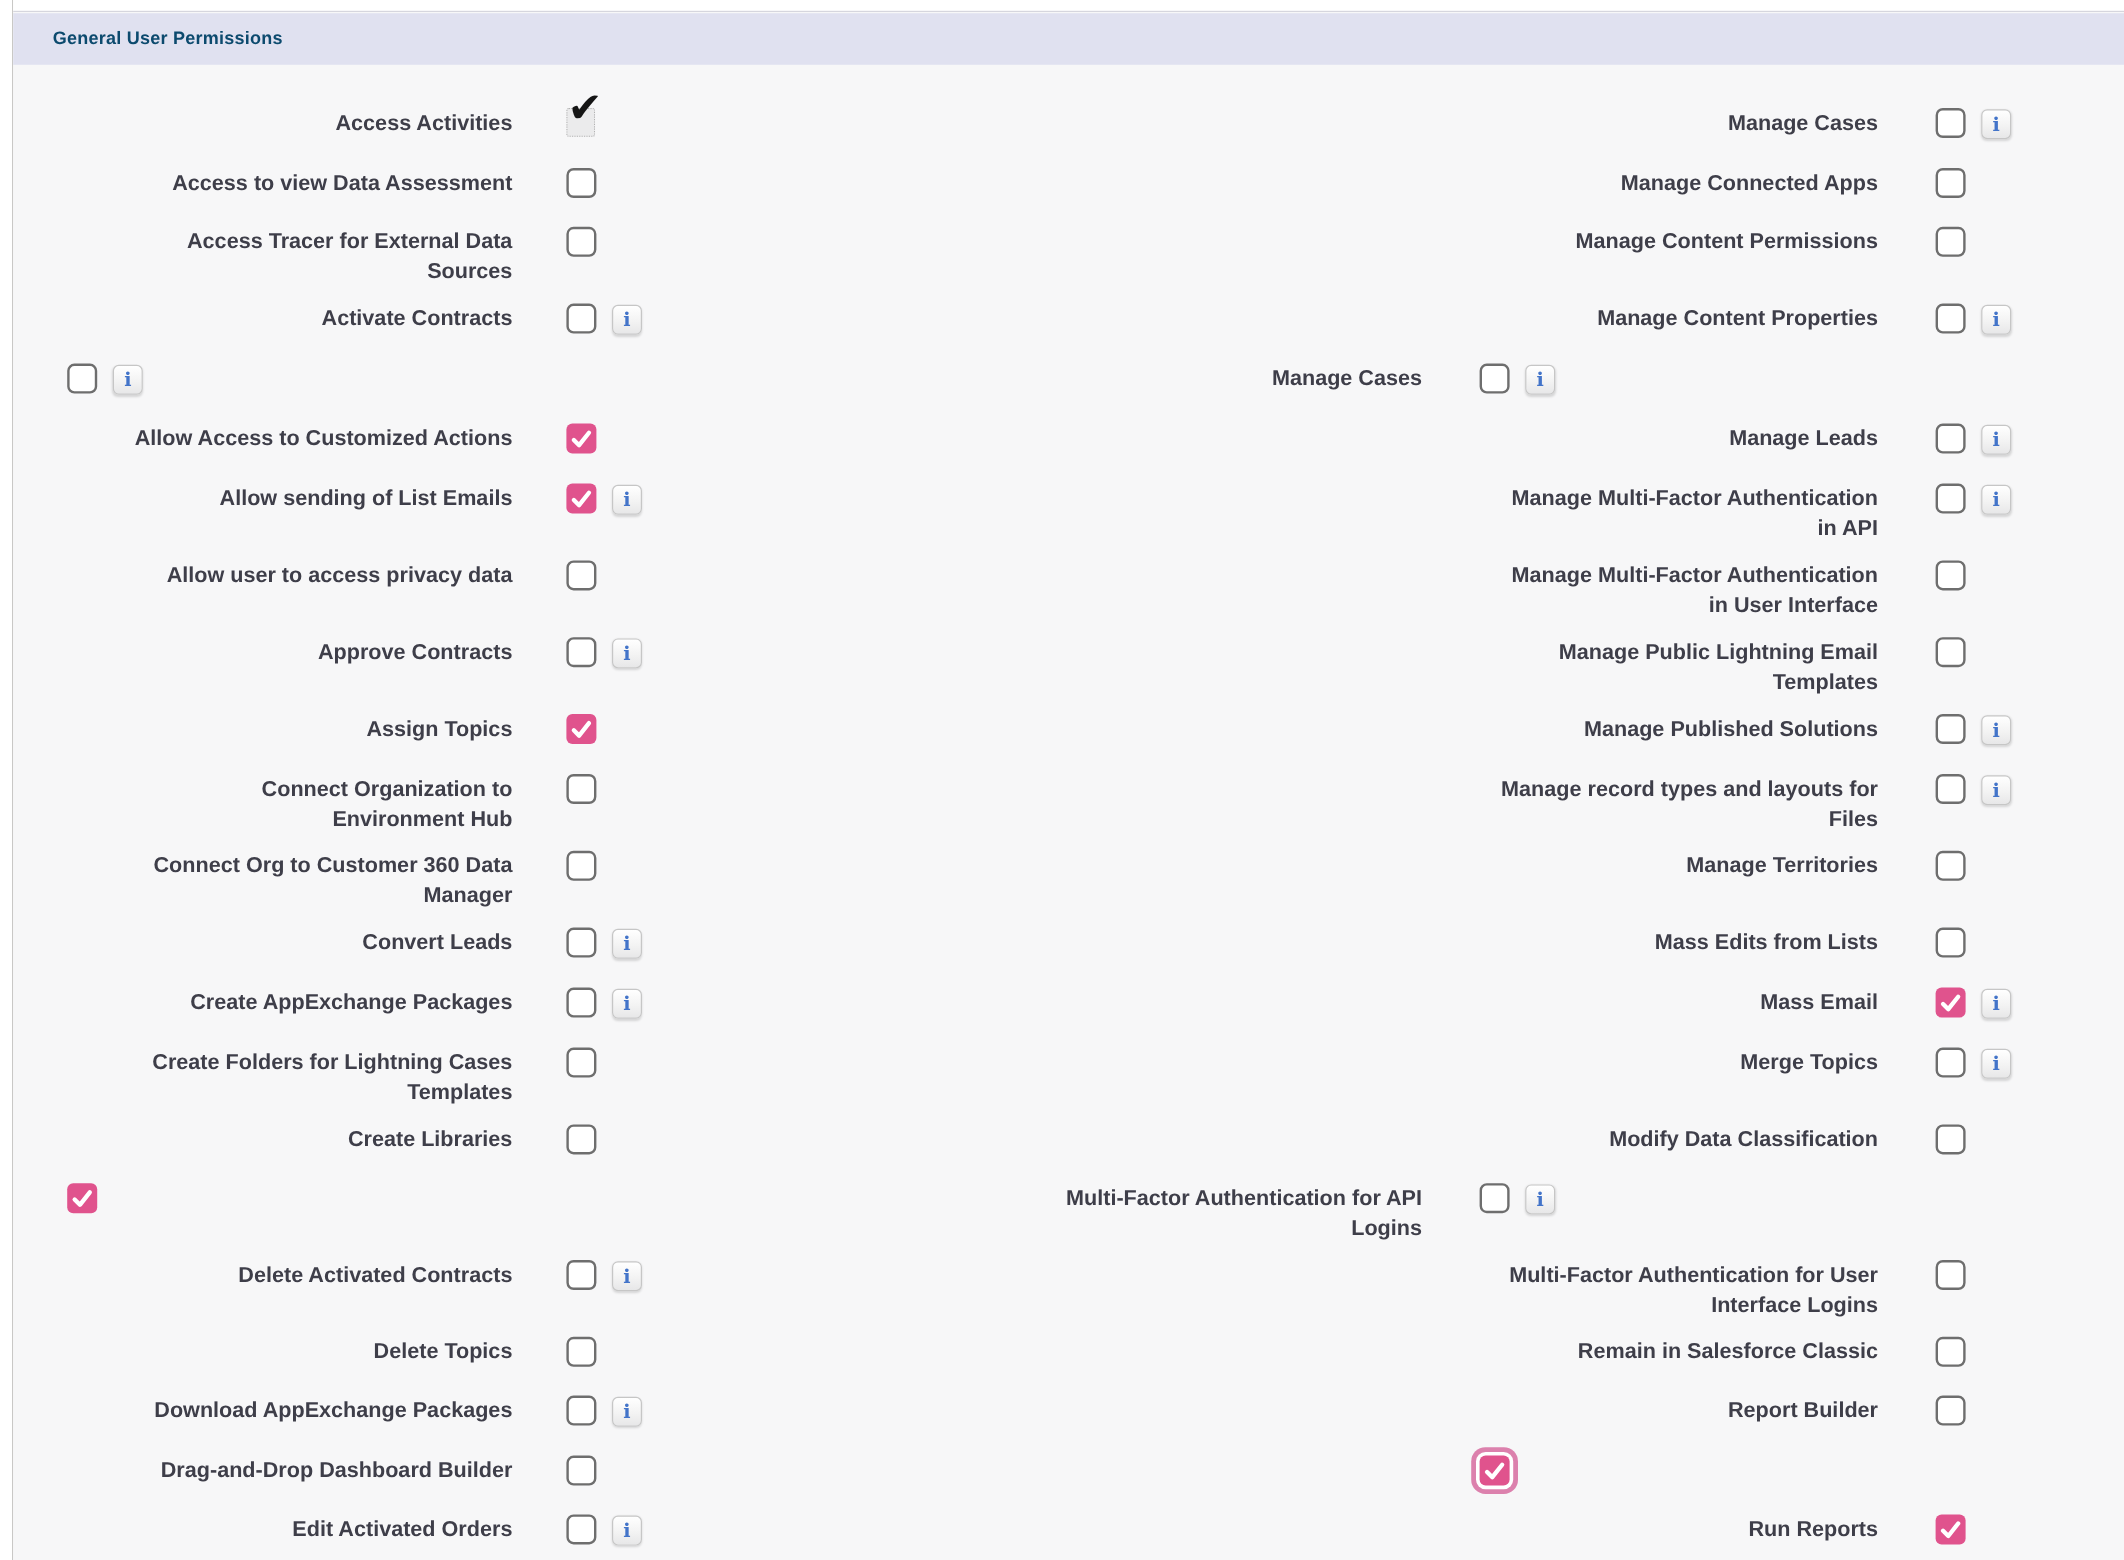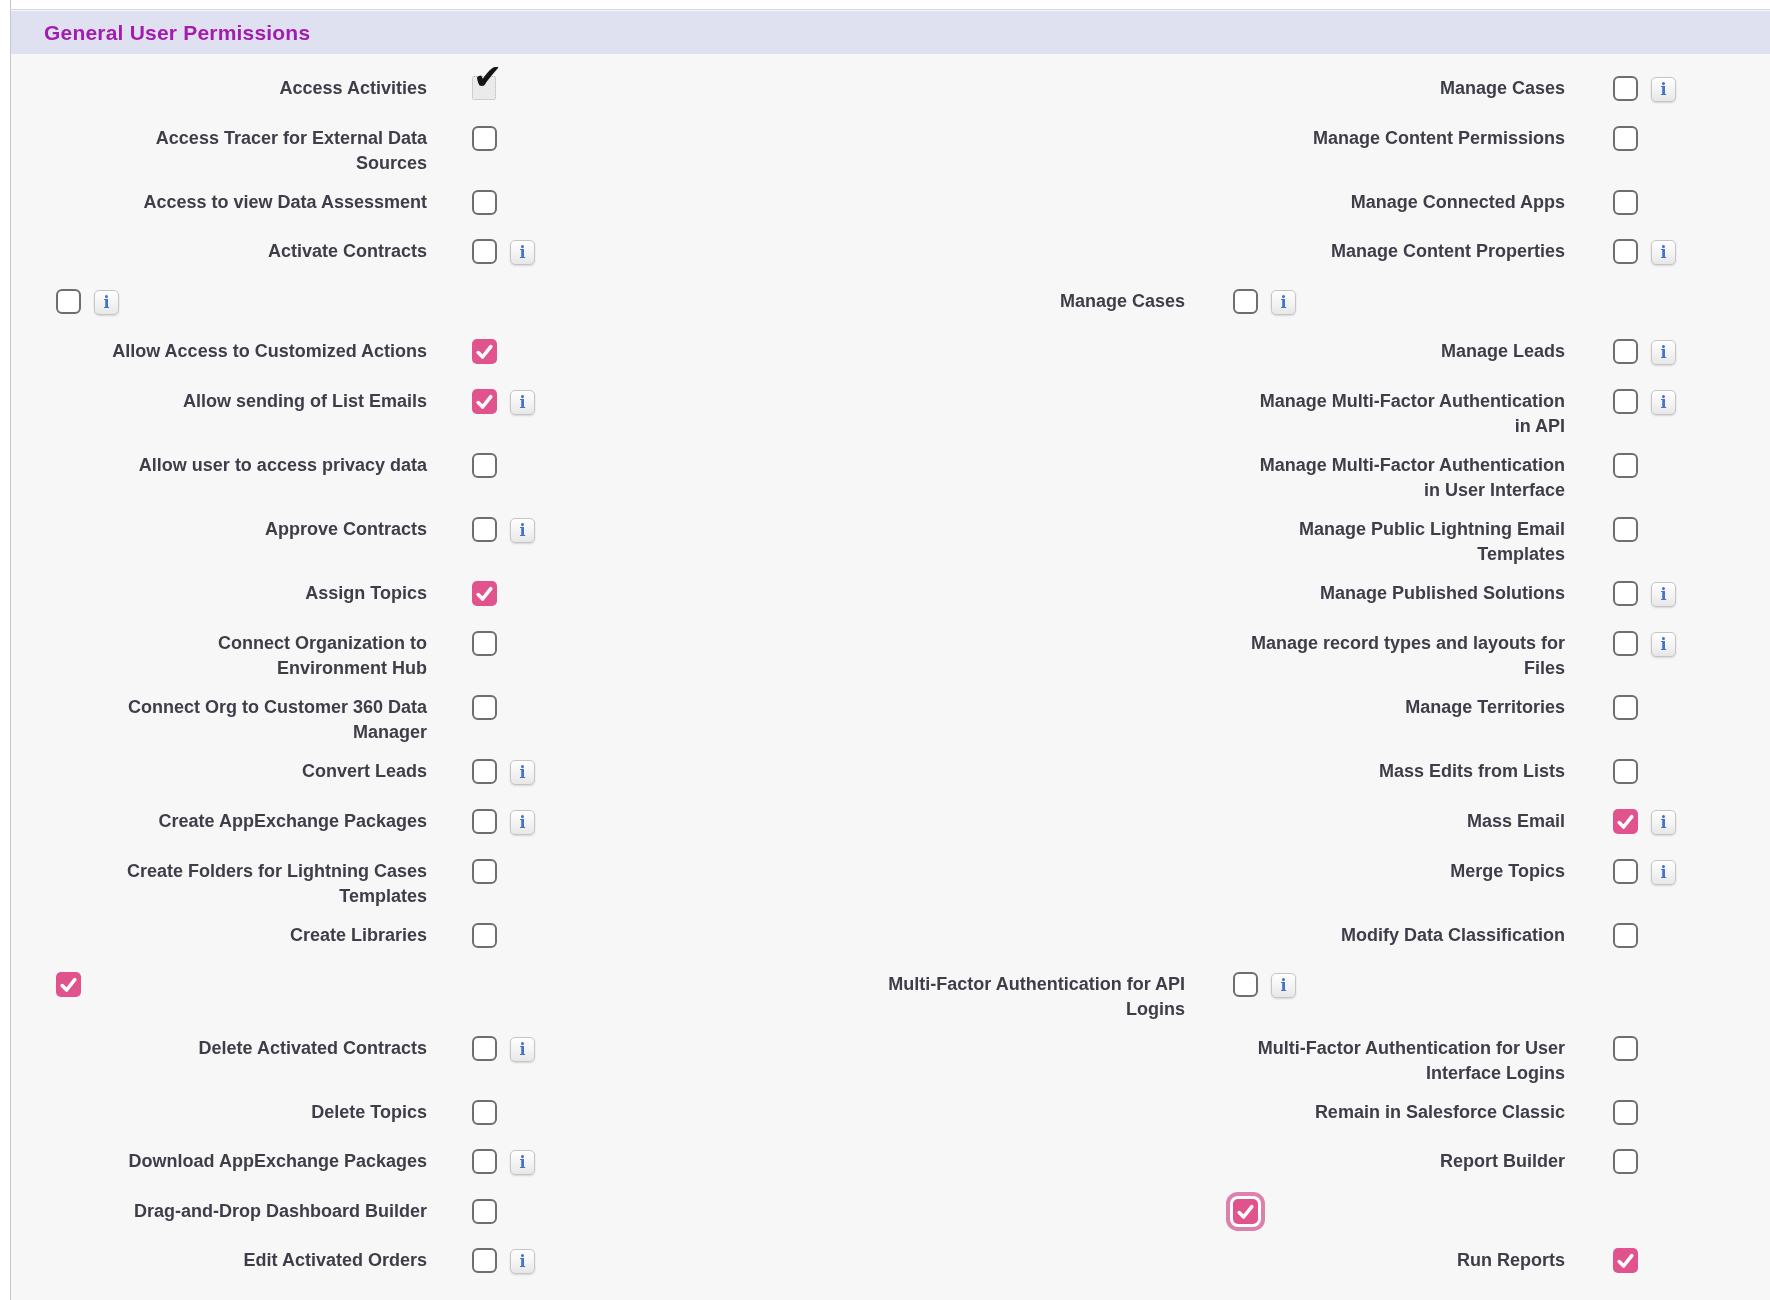--- a/index.html
+++ b/index.html
@@ -24,24 +24,24 @@
     border-bottom:1px solid #d6d6de;
   }
   .section-header {
     margin-top:1px;
     height:43px;
     background:var(--header-bg,#e0e1f0);
     display:flex; align-items:center;
     padding-left:33px;
   }
   .section-header h1 {
-    font-size:21px; font-weight:bold; color:#a21caf;
+    font-size:15px; font-weight:bold; color:#0c4a6e;
     letter-spacing:0.2px;
   }
-  .rows { padding-top:22px; }
+  .rows { padding-top:22px;margin-top:14px; }
   .row {
     display:grid;
     grid-template-columns:416px 758px 380px 205px;
     align-items:start;
     margin-bottom:24px;
   }
   .row.tall { margin-bottom:14px; }
   .plabel {
     display:block;
     font-size:18px; font-weight:bold;
@@ -123,53 +123,53 @@
           </div>
     <div class="cell">
       <span class="plabel">Manage Cases</span>
     </div>
     <div class="cell ctrl ctrl-right">
             <span class="cb unchecked"></span>
             <span class="info">i</span>
           </div>
   </div>
 
+  <div class="row">
+    <div class="cell">
+      <span class="plabel">Access to view Data Assessment</span>
+    </div>
+    <div class="cell ctrl ctrl-left">
+            <span class="cb unchecked"></span>
+          </div>
+    <div class="cell">
+      <span class="plabel">Manage Connected Apps</span>
+    </div>
+    <div class="cell ctrl ctrl-right">
+            <span class="cb unchecked"></span>
+          </div>
+  </div>
+
   <div class="row tall">
     <div class="cell">
       <span class="plabel">Access Tracer for External Data
 Sources</span>
     </div>
     <div class="cell ctrl ctrl-left">
             <span class="cb unchecked"></span>
           </div>
     <div class="cell">
       <span class="plabel">Manage Content Permissions</span>
     </div>
     <div class="cell ctrl ctrl-right">
             <span class="cb unchecked"></span>
           </div>
   </div>
 
   <div class="row">
     <div class="cell">
-      <span class="plabel">Access to view Data Assessment</span>
-    </div>
-    <div class="cell ctrl ctrl-left">
-            <span class="cb unchecked"></span>
-          </div>
-    <div class="cell">
-      <span class="plabel">Manage Connected Apps</span>
-    </div>
-    <div class="cell ctrl ctrl-right">
-            <span class="cb unchecked"></span>
-          </div>
-  </div>
-
-  <div class="row">
-    <div class="cell">
       <span class="plabel">Activate Contracts</span>
     </div>
     <div class="cell ctrl ctrl-left">
             <span class="cb unchecked"></span>
             <span class="info">i</span>
           </div>
     <div class="cell">
       <span class="plabel">Manage Content Properties</span>
     </div>
     <div class="cell ctrl ctrl-right">

